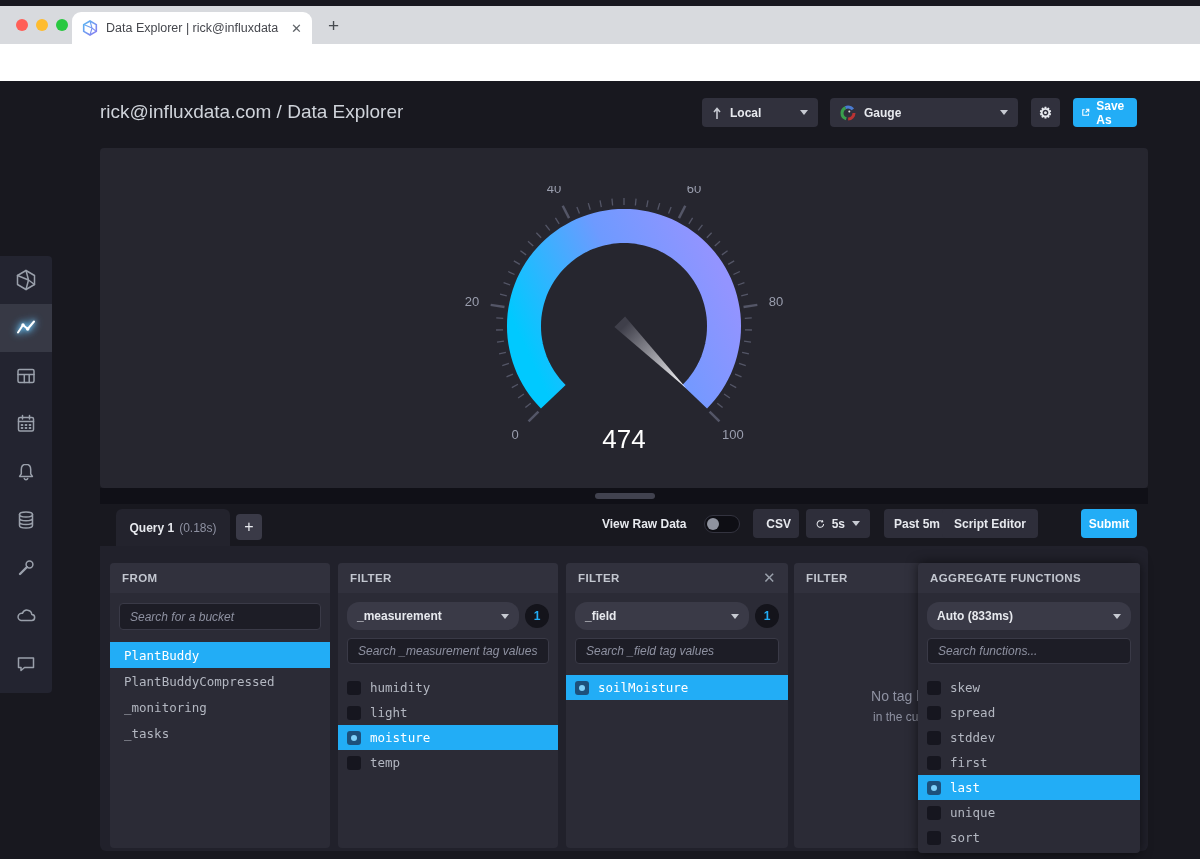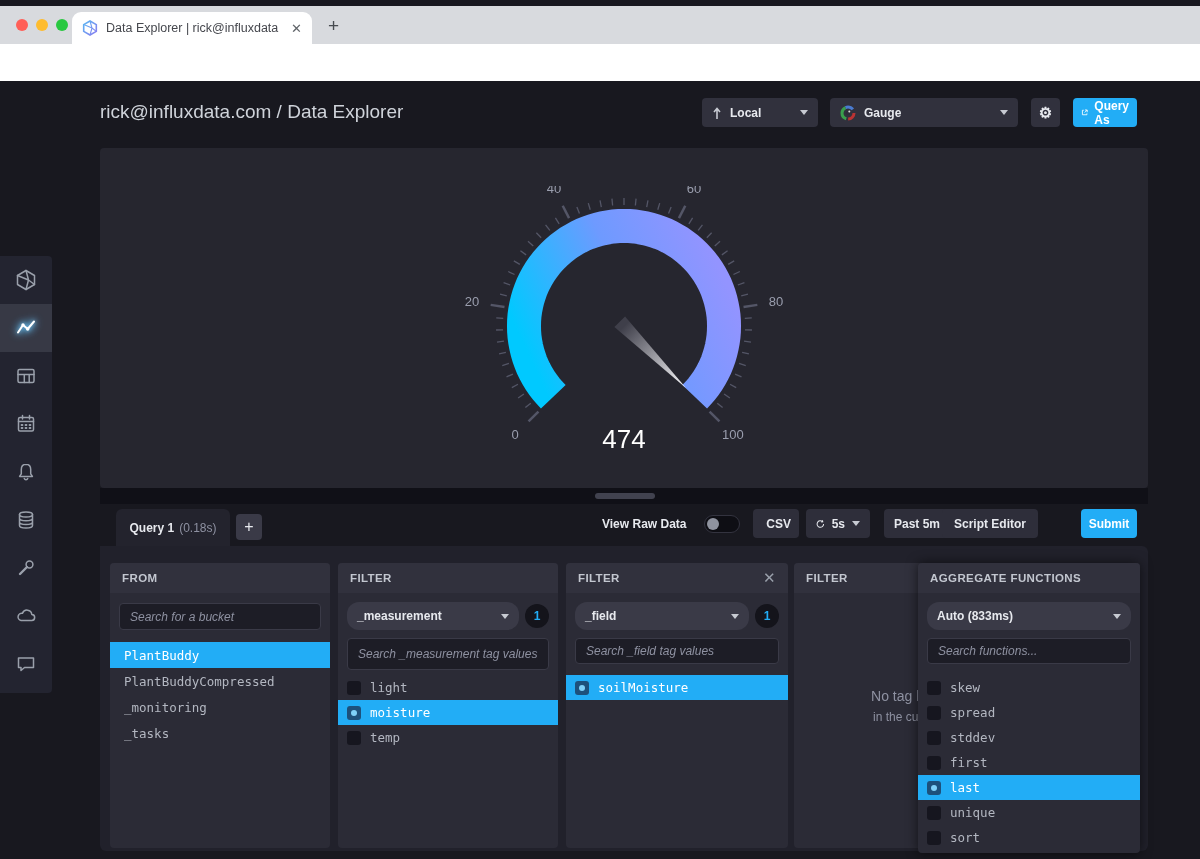--- a/index.html
+++ b/index.html
@@ -151,21 +151,21 @@
 
     <div class="hbtn abs" style="left:1031px;width:29px;justify-content:center;padding:0;font-size:15px">
       <span>⚙</span>
     </div>
 
     <div id="saveas" class="hbtn abs" style="left:1073px;width:64px;padding:0 8px;gap:6px">
       <svg width="13" height="13" viewBox="0 0 13 13">
         <path d="M5 2.5 H2.5 V10.5 H10.5 V8" fill="none" stroke="#fff" stroke-width="1.5"></path>
         <path d="M7 2 H11 V6 M11 2 L6.5 6.5" fill="none" stroke="#fff" stroke-width="1.5"></path>
       </svg>
-      <span>Query As</span>
+      <span>Save As</span>
     </div>
 
     <nav id="sidebar" class="abs">
         <div class="side-item">
           <svg width="22" height="22" viewBox="0 0 22 22" style="fill:none;stroke:#9aa0ab;stroke-width:1.5;stroke-linejoin:round;stroke-linecap:round">
             <polygon points="11,1.5 19.5,6.5 19.5,15.5 11,20.5 2.5,15.5 2.5,6.5"></polygon>
             <path d="M11 1.5 L13.5 11 L11 20.5 M2.5 6.5 L13.5 11 L19.5 15.5"></path>
           </svg>
         </div>
         <div class="side-item active">
@@ -361,22 +361,26 @@
 
     <div class="card" style="left:338px;width:220px">
       <div class="card-head">
         <span>FILTER</span>
       </div>
       <div class="dd" style="left:9px;top:39px;width:172px;height:28px">
         <span>_measurement</span>
         <span class="caret"></span>
       </div>
       <div class="badge" style="left:187px;top:41px">1</div>
-      <input class="search" style="left: 9px; top: 75px; width: 202px; height: 32px;" readonly="" placeholder="Search _measurement tag values">
+      <input class="search" style="left: 9px; top: 75px; width: 202px; height: 26px;" readonly="" placeholder="Search _measurement tag values">
       <div class="list" id="measurement-list" style="top:112px">
+          <div class="list-row">
+            <span class="cbx"></span>
+            <span>humidity</span>
+          </div>
           <div class="list-row">
             <span class="cbx"></span>
             <span>light</span>
           </div>
           <div class="list-row sel">
             <span class="cbx"></span>
             <span>moisture</span>
           </div>
           <div class="list-row">
             <span class="cbx"></span>

